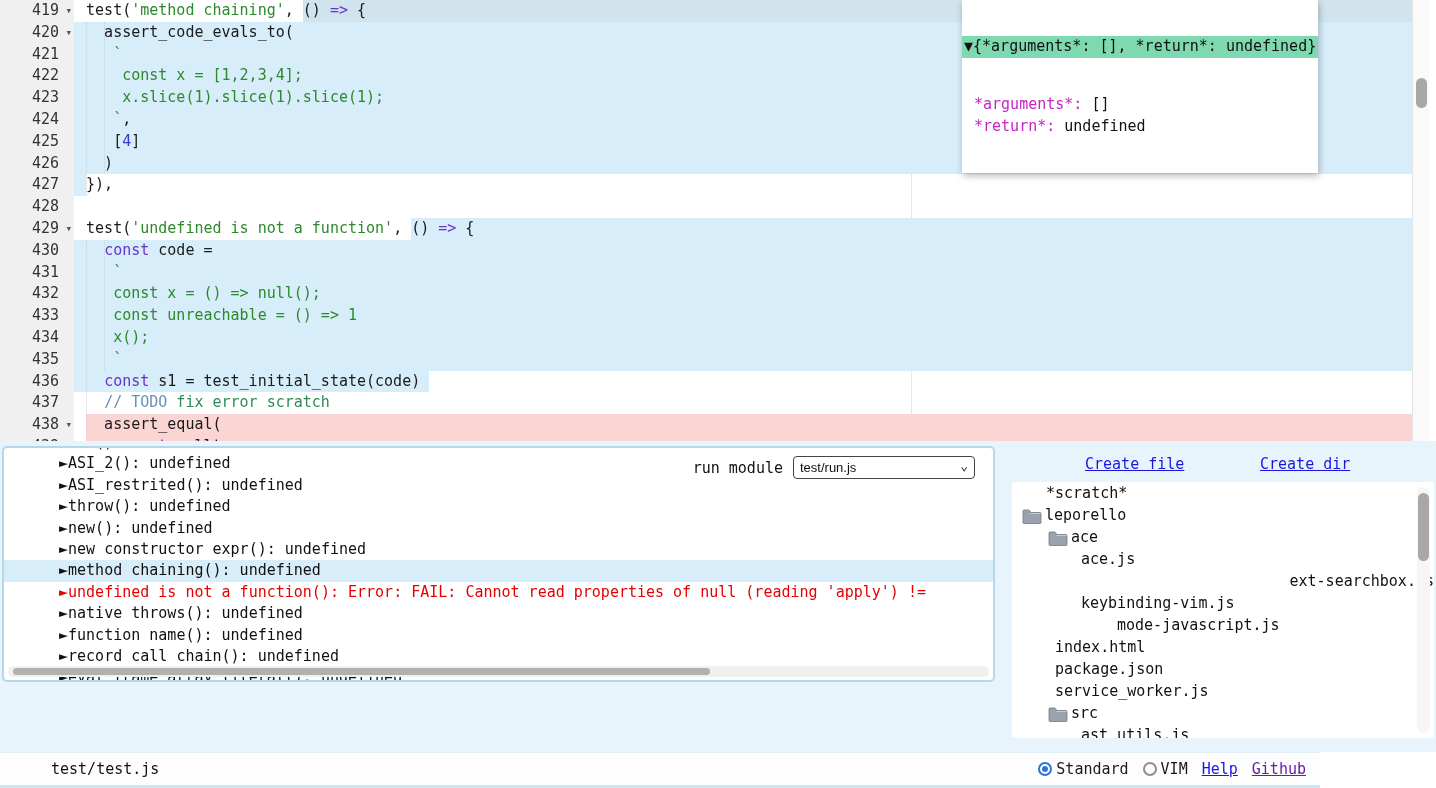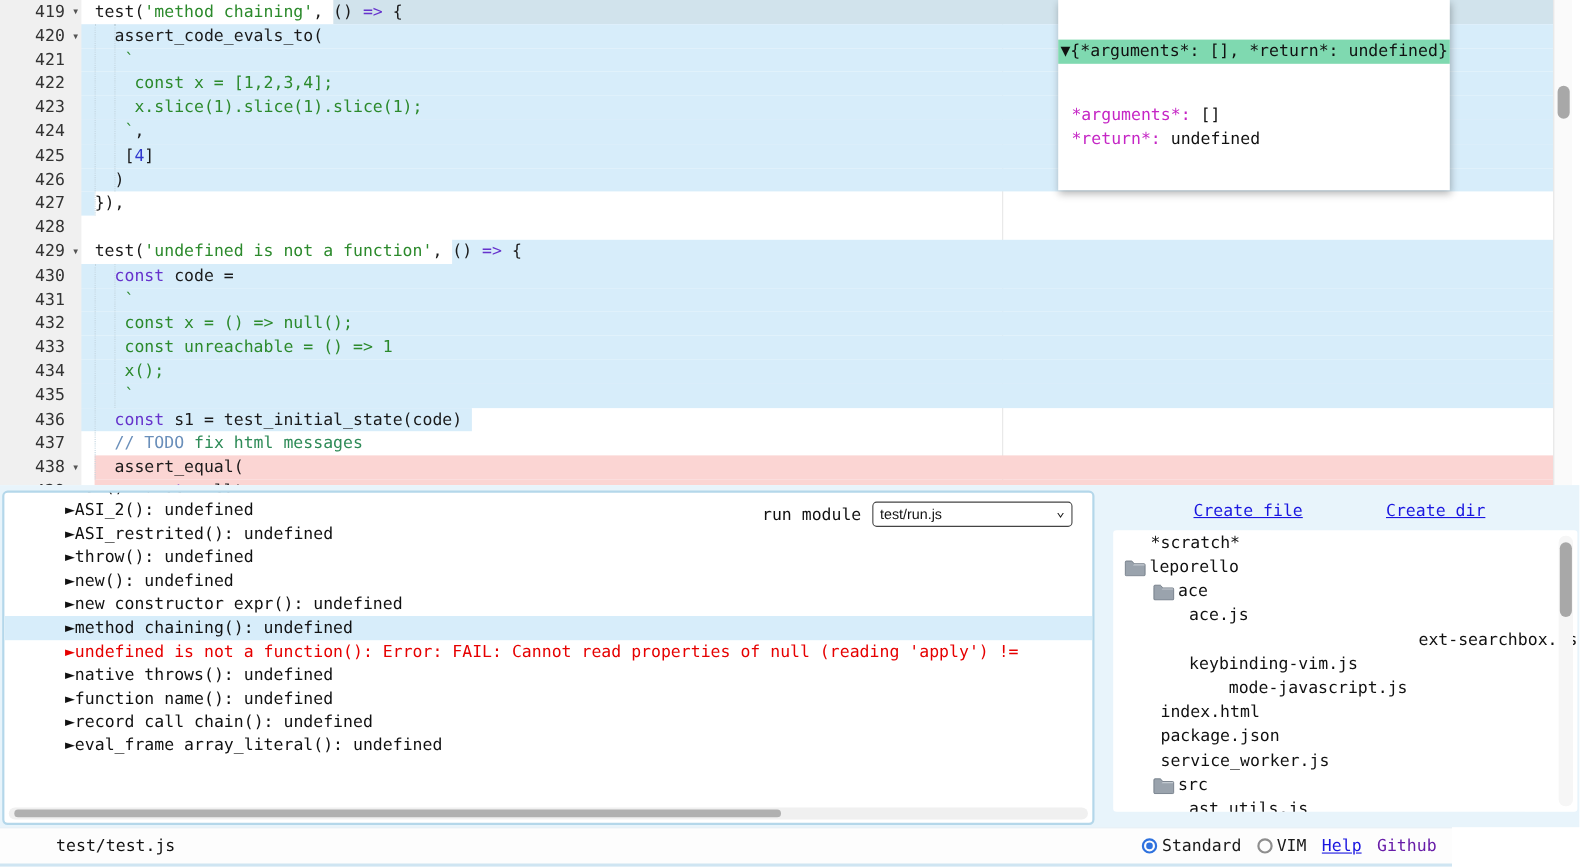--- a/index.html
+++ b/index.html
@@ -38,21 +38,21 @@
   .tooltip { position:absolute; left:962px; top:0; z-index:10; background:#fff;
     box-shadow:1px 3px 7px rgba(0,0,0,0.28); white-space:pre; }
   .tt-header { height:21.8px; line-height:21.8px; background:var(--tooltip-green); padding:0 2px; color:#111; }
   .tt-row { height:21.8px; line-height:21.8px; padding-left:12px; padding-right:14px; }
   .tt-key { color:var(--magenta); }
   .tt-val { color:#111; }
 
   
   .bottom { position:absolute; left:0; top:441px; width:1436px; height:311px; background:#e8f4fb; }
 
-  .output-panel { position:absolute; left:2px; top:5px; width:993px; height:304px;
+  .output-panel { position:absolute; left:2px; top:5px; width:993px; height:236px;
     background:#fff; border:2px solid #b4d7ea; border-radius:5px; overflow:hidden; }
   .out-list { position:absolute; left:0; top:0; right:0; }
   .out-row { height:21.4px; line-height:21.4px; padding-left:55px; white-space:pre; color:#111; }
   .out-row.first { margin-top:-16px; }
   .out-row.selected { background:var(--selection-blue); }
   .out-row.error { color:var(--error-red); }
   .run-module { position:absolute; top:8px; right:18px; display:flex; align-items:center; z-index:4; background:#fff; }
   .run-label { margin-right:10px; color:#111; }
   .select-wrap { position:relative; }
   .select-wrap select { -webkit-appearance:none; appearance:none; width:182px; height:23px;
@@ -84,21 +84,21 @@
     display:flex; align-items:center;padding-left:43px; }
   .status-file { margin-left:8px; color:#111; }
   .status-right { margin-left:auto; margin-right:14px; display:flex; align-items:center; gap:14px; }
   .radio-group { display:flex; align-items:center; gap:4px; cursor:pointer; }
   .radio { width:14px; height:14px; border-radius:50%; position:relative; }
   .radio.sel { border:2px solid var(--radio-blue); }
   .radio.sel::after { content:""; position:absolute; left:2px; top:2px; width:6px; height:6px;
     border-radius:50%; background:var(--radio-blue); }
   .radio.unsel { border:2px solid #8e8e8e; }
   .link-help { color:var(--link-blue); text-decoration:underline; cursor:pointer; }
-  .link-github { color:var(--visited-purple); cursor:pointer; }
+  .link-github { color:var(--visited-purple); text-decoration:underline; cursor:pointer; }
 </style>
 </head>
 <body>
 
 <div class="page">
 
   <div class="editor">
     <div class="gutter" id="gutter">
         <div class="g-row">419<span class="g-fold">▾</span></div>
         <div class="g-row">420<span class="g-fold">▾</span></div>
@@ -140,21 +140,21 @@
           <div class="c-row"><div class="hl hl-blue" style="left: 0ch; width: 2ch;"></div><span class="seg pln">  }),</span></div>
           <div class="c-row"></div>
           <div class="c-row"><div class="hl hl-blue" style="left: 38ch; right: 0px;"></div><span class="seg pln">  test(</span><span class="seg str">'undefined is not a function'</span><span class="seg pln">, </span><span class="seg pln">() </span><span class="seg kw">=&gt;</span><span class="seg pln"> {</span></div>
           <div class="c-row"><div class="hl hl-blue" style="left: 0px; right: 0px;"></div><span class="seg pln">    </span><span class="seg kw">const</span><span class="seg pln"> code =</span></div>
           <div class="c-row"><div class="hl hl-blue" style="left: 0px; right: 0px;"></div><span class="seg str">     `</span></div>
           <div class="c-row"><div class="hl hl-blue" style="left: 0px; right: 0px;"></div><span class="seg str">     const x = () =&gt; null();</span></div>
           <div class="c-row"><div class="hl hl-blue" style="left: 0px; right: 0px;"></div><span class="seg str">     const unreachable = () =&gt; 1</span></div>
           <div class="c-row"><div class="hl hl-blue" style="left: 0px; right: 0px;"></div><span class="seg str">     x();</span></div>
           <div class="c-row"><div class="hl hl-blue" style="left: 0px; right: 0px;"></div><span class="seg str">     `</span></div>
           <div class="c-row"><div class="hl hl-blue" style="left: 0ch; width: 40ch;"></div><span class="seg pln">    </span><span class="seg kw">const</span><span class="seg pln"> s1 = test_initial_state(code)</span></div>
-          <div class="c-row"><span class="seg pln">    </span><span class="seg todo">// TODO</span><span class="seg cmt"> fix html messages</span></div>
+          <div class="c-row"><span class="seg pln">    </span><span class="seg todo">// TODO</span><span class="seg cmt"> fix error scratch</span></div>
           <div class="c-row"><div class="hl hl-pink" style="left: 2ch; right: 0px;"></div><span class="seg pln">    assert_equal(</span></div>
           <div class="c-row"><div class="hl hl-pink" style="left: 2ch; right: 0px;"></div><span class="seg pln">      </span><span class="seg kw">const</span><span class="seg pln"> calltree = ...</span></div>
         </div>
     </div>
     <div class="tooltip">
       <div class="tt-header">▼{*arguments*: [], *return*: undefined}</div>
       <div id="tooltip-rows"><div class="tt-row"><span class="tt-key">*arguments*: </span><span class="tt-val">[]</span></div><div class="tt-row"><span class="tt-key">*return*: </span><span class="tt-val">undefined</span></div></div>
     </div>
     <div class="editor-scrollbar">
       <div class="thumb"></div>

